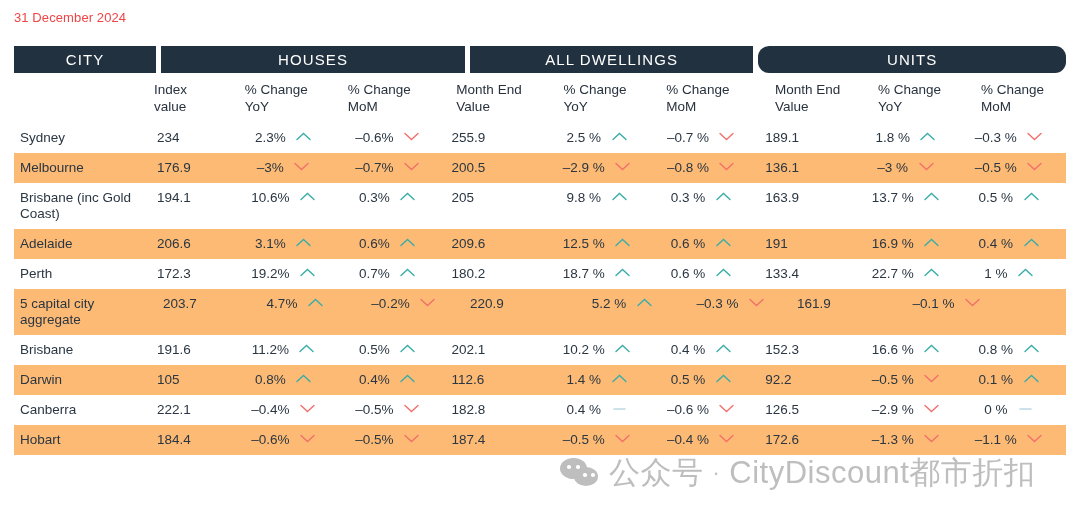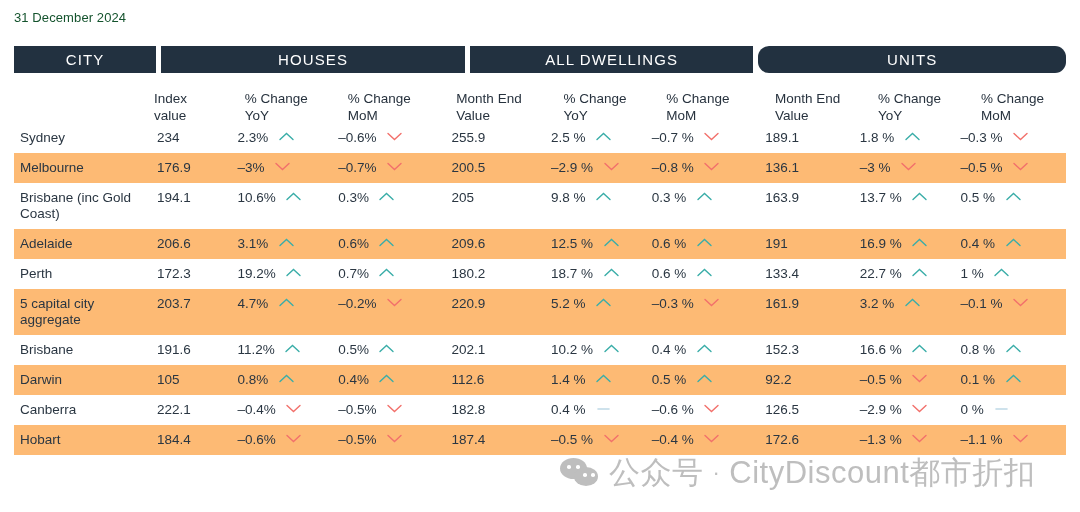--- a/index.html
+++ b/index.html
@@ -8,21 +8,21 @@
     background:#ffffff;
     font-family:"Liberation Sans", sans-serif;
     color:#27323E;
     overflow:hidden;
     position:relative;
   }
   .date{
     position:absolute;
     left:14px; top:10px;
     font-size:13px;
-    color:#14532d;
+    color:#ef4444;
     letter-spacing:.1px;
   }
   .table{
     position:absolute;
     left:14px; top:46px;
     width:1052px;
   }
   
   .group-row{
     display:flex;
@@ -41,21 +41,21 @@
   }
   .g-city{width:143px;}
   .g-all{width:285px;}
   .g-houses{width:305px;}
   .g-units{width:309px;border-radius:11px;}
 
   
   .sub-row{
     display:flex;
     height:50px;
-    padding-top:18px;
+    padding-top:9px;
     box-sizing:border-box;
     gap:16px;
   }
   .sub-cell{
     font-size:13.5px;
     color:#27323E;
     line-height:16.5px;
     box-sizing:border-box;
     padding-left:6px;
   }
@@ -75,21 +75,21 @@
     line-height:16px;
     color:#2A3642;
     padding-top:7px;
     padding-bottom:7px;
   }
   .c-city{width:143px; padding-left:6px;}
   .c-num{padding-left:6px;}
   .c-pct{
     display:flex;
     align-items:flex-start;
-    justify-content:flex-start;
+    justify-content:center;
     padding-right:6px;
   }
   .c-pct .val{white-space:nowrap;}
   .arrow{
     display:inline-block;
     width:22px;
     text-align:center;
     margin-left:7px;
     line-height:15px;
   }
@@ -490,28 +490,20 @@
         </div>
         <div class="c w-hm c-pct">
           <span class="val">–0.3 %</span>
           <span class="arrow">
             <svg width="15" height="9" viewBox="0 0 15 9">
               <path d="M1 1.5 L7.5 7.5 L14 1.5" fill="none" stroke="#F2706B" stroke-width="1.4" stroke-linecap="round"></path>
             </svg>
           </span>
         </div>
         <div class="c w-uev c-num">161.9</div>
-        <div class="c w-uy c-pct">
-          <span class="val">3.2 %</span>
-          <span class="arrow">
-            <svg width="15" height="9" viewBox="0 0 15 9">
-              <path d="M1 7.5 L7.5 1.5 L14 7.5" fill="none" stroke="#3AADA8" stroke-width="1.4" stroke-linecap="round"></path>
-            </svg>
-          </span>
-        </div>
         <div class="c w-um c-pct">
           <span class="val">–0.1 %</span>
           <span class="arrow">
             <svg width="15" height="9" viewBox="0 0 15 9">
               <path d="M1 1.5 L7.5 7.5 L14 1.5" fill="none" stroke="#F2706B" stroke-width="1.4" stroke-linecap="round"></path>
             </svg>
           </span>
         </div>
       </div>
       <div class="row">

